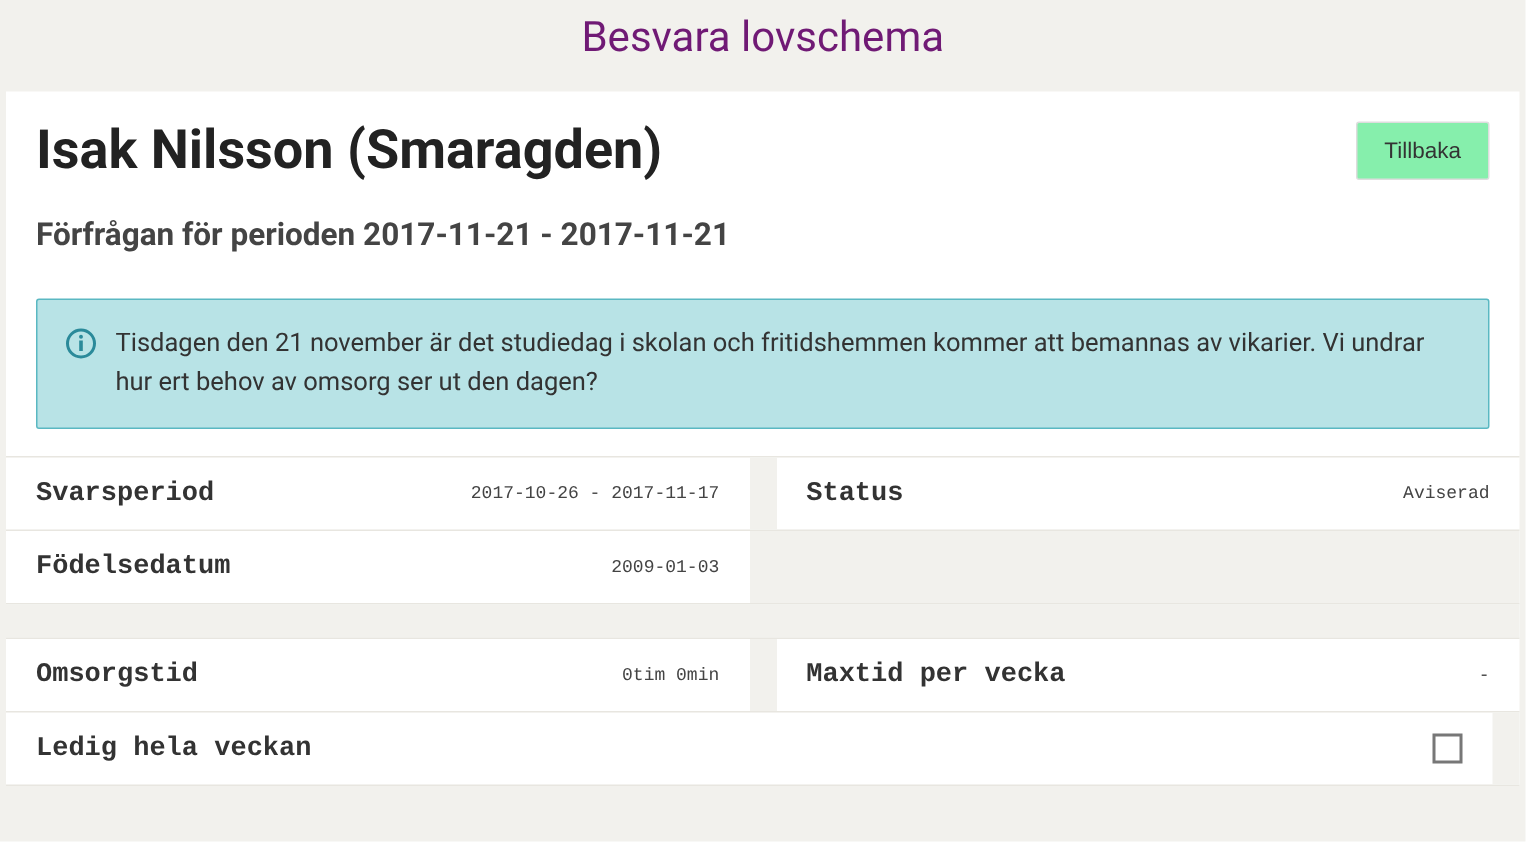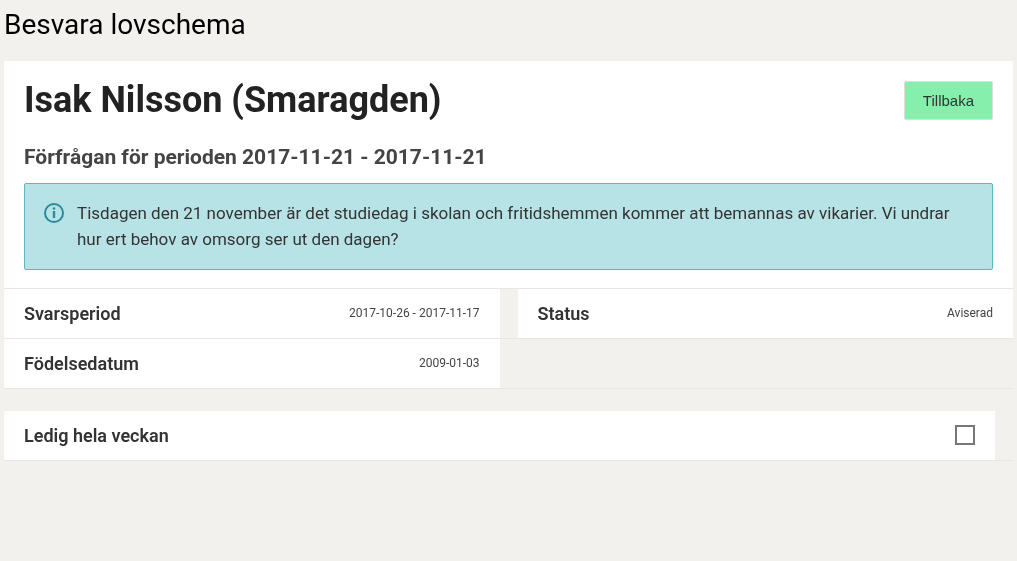--- a/index.html
+++ b/index.html
@@ -9,22 +9,23 @@
     }
     body {
       font-family: -apple-system, BlinkMacSystemFont, "Segoe UI", Roboto, Helvetica, Arial, sans-serif;
       background-color: #f2f1ed;
       color: #333;
       width: 1017px;
     }
     .page-title {
       font-size: 28px;
       font-weight: 400;
-      color: #000000;
+      color: #701a75;
       padding: 8px 4px 20px 4px;
+      text-align: center;
     }
     .card {
       background-color: #fff;
       margin: 0 4px;
     }
     .card-header {
       display: flex;
       justify-content: space-between;
       align-items: center;
       padding: 18px 20px 14px 20px;
@@ -46,39 +47,40 @@
     }
     .period-title {
       font-size: 21px;
       font-weight: 700;
       color: #444;
       padding: 10px 20px 14px 20px;
     }
     .info-box {
       display: flex;
       align-items: flex-start;
-      margin: 0 20px 18px 20px;
+      margin: 16px 20px 18px 20px;
       padding: 16px 18px;
       background-color: #b8e3e6;
       border: 1px solid #5ab8c2;
       border-radius: 2px;
     }
     .info-icon {
       flex-shrink: 0;
       margin-right: 12px;
       margin-top: 2px;
     }
     .info-text {
       font-size: 17px;
       line-height: 1.55;
       color: #333;
     }
     .grid-row {
       display: flex;
       border-bottom: 1px solid #e8e6e0;
+      font-family: Liberation Mono, monospace;
     }
     .grid-cell {
       flex: 1;
       display: flex;
       justify-content: space-between;
       align-items: center;
       padding: 14px 20px;
     }
     .gap-cell {
       width: 18px;
@@ -149,20 +151,31 @@
     <div class="grid-cell">
       <span class="cell-label">Födelsedatum</span>
       <span class="cell-value">2009-01-03</span>
     </div>
     <div class="gap-cell"></div>
     <div class="grid-cell" style="background:#f2f1ed;"></div>
   </div>
 
   <div class="spacer-row"></div>
 
+  <div class="grid-row top-border">
+    <div class="grid-cell">
+      <span class="cell-label">Omsorgstid</span>
+      <span class="cell-value">0tim 0min</span>
+    </div>
+    <div class="gap-cell"></div>
+    <div class="grid-cell">
+      <span class="cell-label">Maxtid per vecka</span>
+      <span class="cell-value">-</span>
+    </div>
+  </div>
 
   <div class="grid-row">
     <div class="grid-cell">
       <span class="cell-label">Ledig hela veckan</span>
       <span class="checkbox"></span>
     </div>
     <div class="gap-cell"></div>
   </div>
 
 </div>

